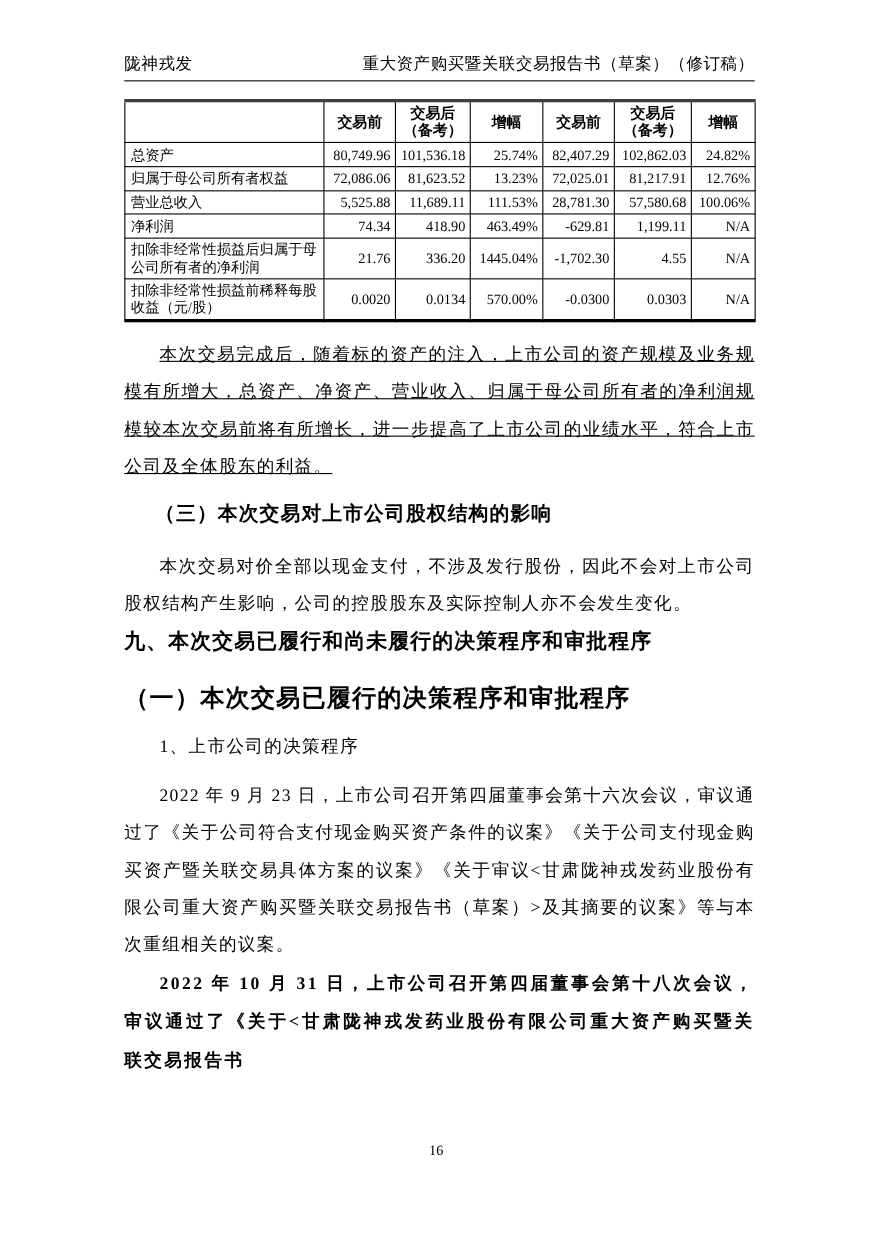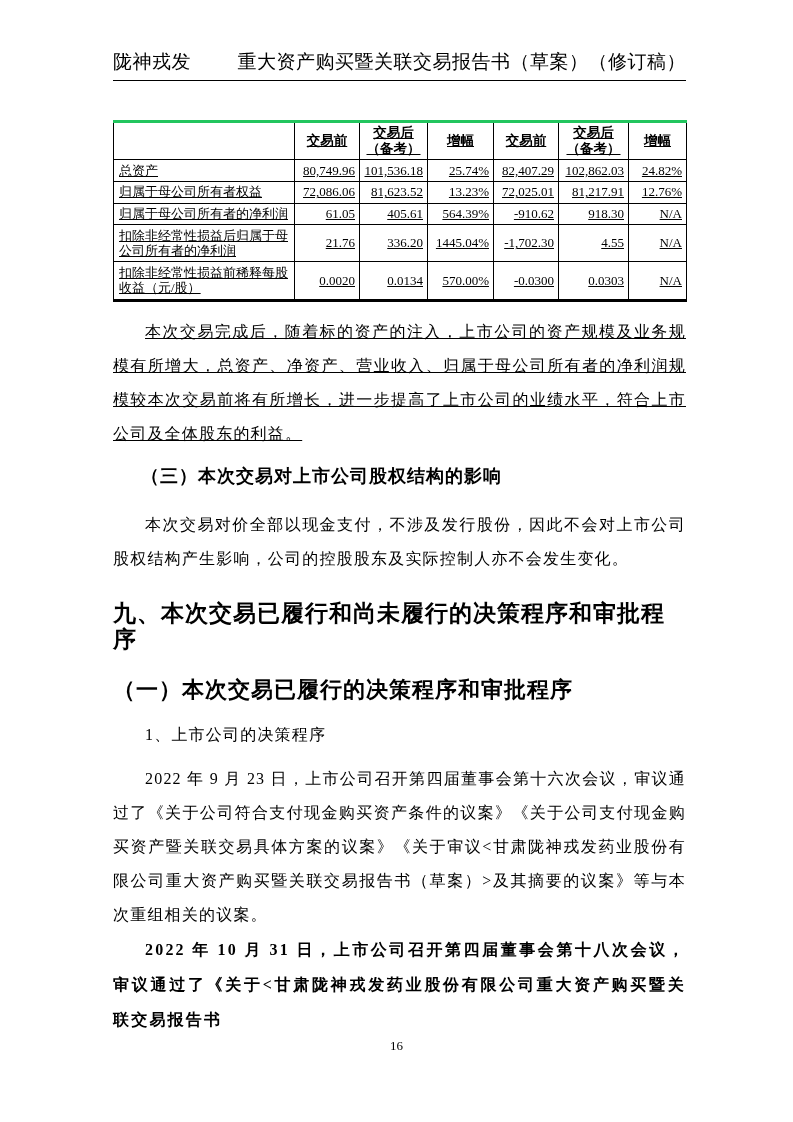--- a/index.html
+++ b/index.html
@@ -19,32 +19,31 @@
     width: 573px;
   }
   
   .doc-header {
     padding-top: 49px;
     display: flex;
     justify-content: space-between;
     align-items: flex-end;
     border-bottom: 1px solid #000;
     padding-bottom: 5px;
-    font-size: 19px;
+    font-size: 15px;
     letter-spacing: 0.5px;
   }
   
   table.fin {
-    margin-top: 39px;
+    margin-top: 16px;
     width: 573px;
     border-collapse: collapse;
     table-layout: fixed;
-    border-top: 3px solid #22c55e;
+    border-top: 3px solid #404040;
     border-bottom: 3px solid #000;
-    text-decoration: underline;
   }
   table.fin th, table.fin td {
     border: 1px solid #000;
     vertical-align: middle;
   }
   table.fin thead th {
     font-family: "Liberation Sans", "DejaVu Sans", sans-serif;
     font-weight: bold;
     font-size: 13.5px;
     text-align: center;
@@ -84,21 +83,21 @@
     line-height: 35px;
   }
   .heading {
     font-family: "Liberation Sans", "DejaVu Sans", sans-serif;
     font-weight: bold;
     margin: 0;
     letter-spacing: 1px;
     text-align: left;
   }
   .h-sec3 { font-size: 18px; line-height: 24px; margin-top: 13px; margin-left: 28px; }
-  .h-ch9  { font-size: 23px; line-height: 26px; margin-top: 24px; }
+  .h-ch9  { font-size: 19px; line-height: 26px; margin-top: 4px; }
   .h-sec1 { font-size: 22px; line-height: 24px; margin-top: 26px; }
   .sub-item {
     font-size: 16px;
     line-height: 22px;
     letter-spacing: 1.2px;
     margin: 22px 0 0 0;
     text-indent: 2em;
   }
   
   .page-number {
@@ -155,26 +154,35 @@
           <tr>
             <td class="label-cell">归属于母公司所有者权益</td>
             <td class="value-cell">72,086.06</td>
             <td class="value-cell">81,623.52</td>
             <td class="value-cell">13.23%</td>
             <td class="value-cell">72,025.01</td>
             <td class="value-cell">81,217.91</td>
             <td class="value-cell">12.76%</td>
           </tr>
           <tr>
-            <td class="label-cell">归属于母公司所有者的净利润</td>
-            <td class="value-cell">61.05</td>
-            <td class="value-cell">405.61</td>
-            <td class="value-cell">564.39%</td>
-            <td class="value-cell">-910.62</td>
-            <td class="value-cell">918.30</td>
+            <td class="label-cell">营业总收入</td>
+            <td class="value-cell">5,525.88</td>
+            <td class="value-cell">11,689.11</td>
+            <td class="value-cell">111.53%</td>
+            <td class="value-cell">28,781.30</td>
+            <td class="value-cell">57,580.68</td>
+            <td class="value-cell">100.06%</td>
+          </tr>
+          <tr>
+            <td class="label-cell">净利润</td>
+            <td class="value-cell">74.34</td>
+            <td class="value-cell">418.90</td>
+            <td class="value-cell">463.49%</td>
+            <td class="value-cell">-629.81</td>
+            <td class="value-cell">1,199.11</td>
             <td class="value-cell">N/A</td>
           </tr>
           <tr>
             <td class="label-cell">扣除非经常性损益后归属于母公司所有者的净利润</td>
             <td class="value-cell">21.76</td>
             <td class="value-cell">336.20</td>
             <td class="value-cell">1445.04%</td>
             <td class="value-cell">-1,702.30</td>
             <td class="value-cell">4.55</td>
             <td class="value-cell">N/A</td>

